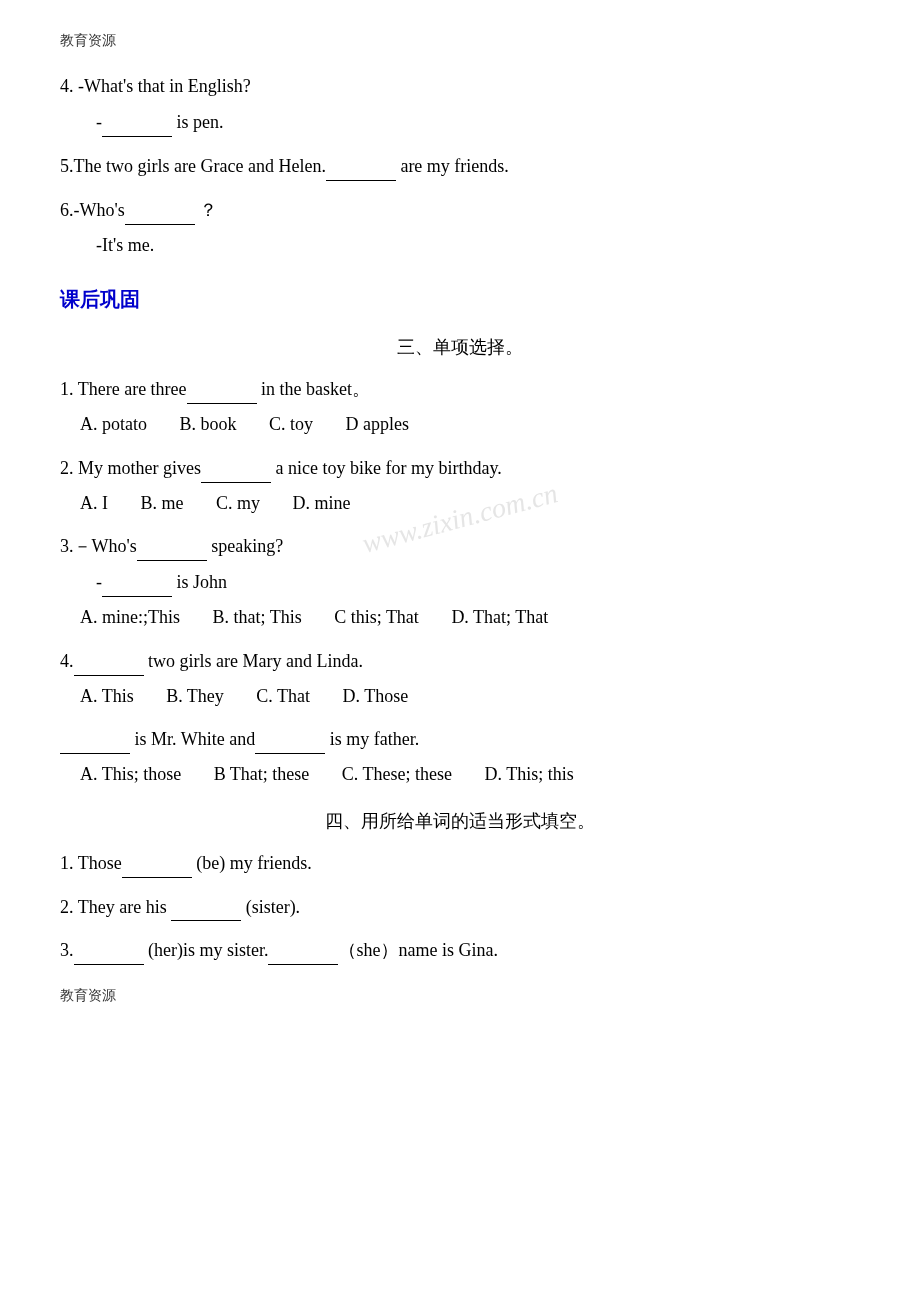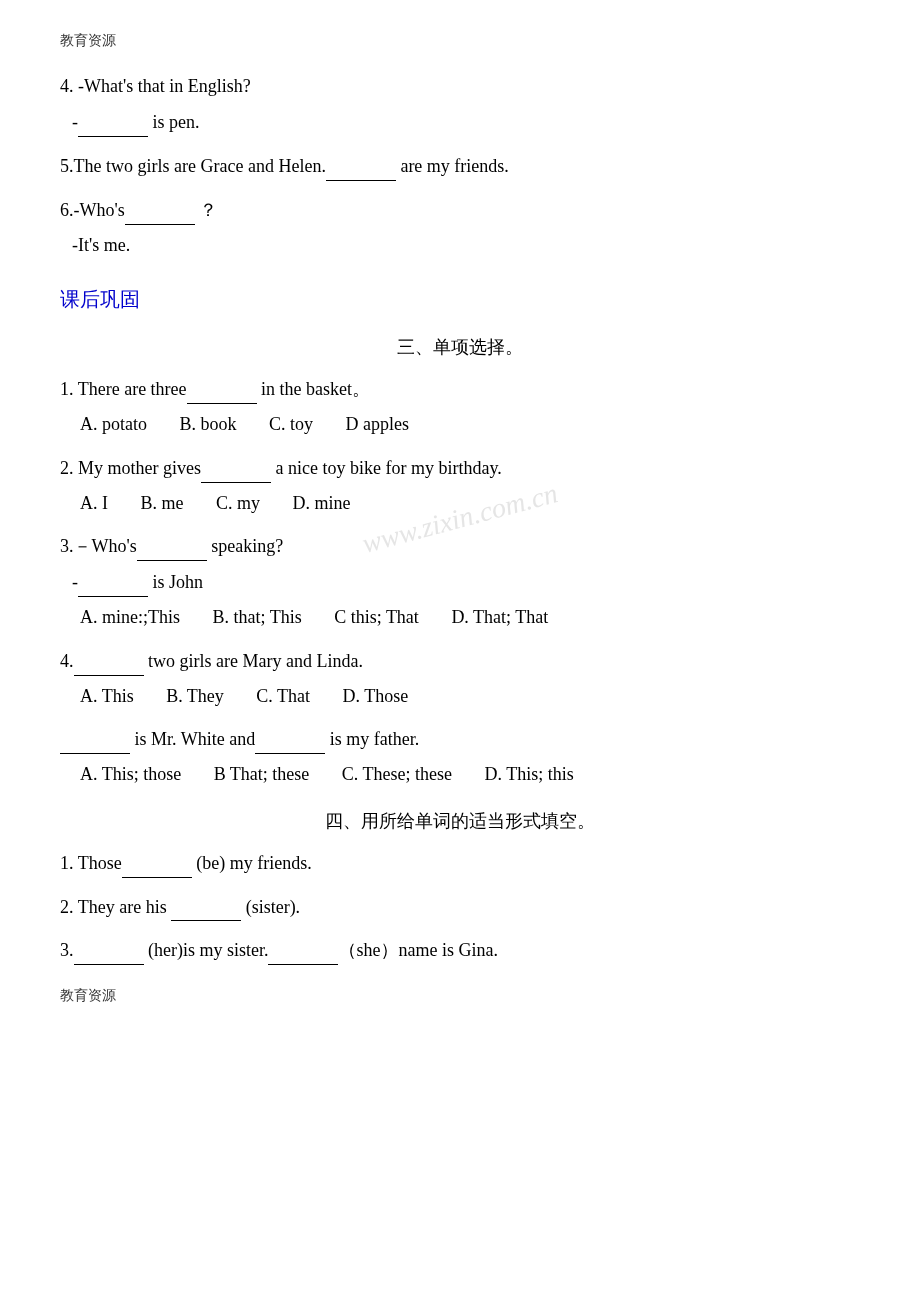--- a/index.html
+++ b/index.html
@@ -35,21 +35,21 @@
       margin-bottom: 20px;
     }
     .footer-label {
       font-size: 14px;
       color: #333;
       margin-top: 20px;
     }
     .section-title {
       color: #0000cc;
       font-size: 20px;
-      font-weight: normal;
+      font-weight: bold;
       margin: 24px 0 16px 0;
     }
     .sub-section-title {
       font-size: 18px;
       margin: 18px 0 12px 0;
       text-align: center;
     }
     .question-block {
       margin-bottom: 14px;
     }
@@ -62,21 +62,21 @@
       margin-bottom: 10px;
       font-size: 18px;
     }
     .blank {
       display: inline-block;
       border-bottom: 1.5px solid #000;
       min-width: 70px;
       vertical-align: bottom;
     }
     .indent {
-      margin-left: 12px;
+      margin-left: 36px;
     }
     .option-item {
       margin-right: 28px;
       display: inline;
       font-family: Liberation Serif, serif;
     }
   </style>
 </head>
 <body>
 

